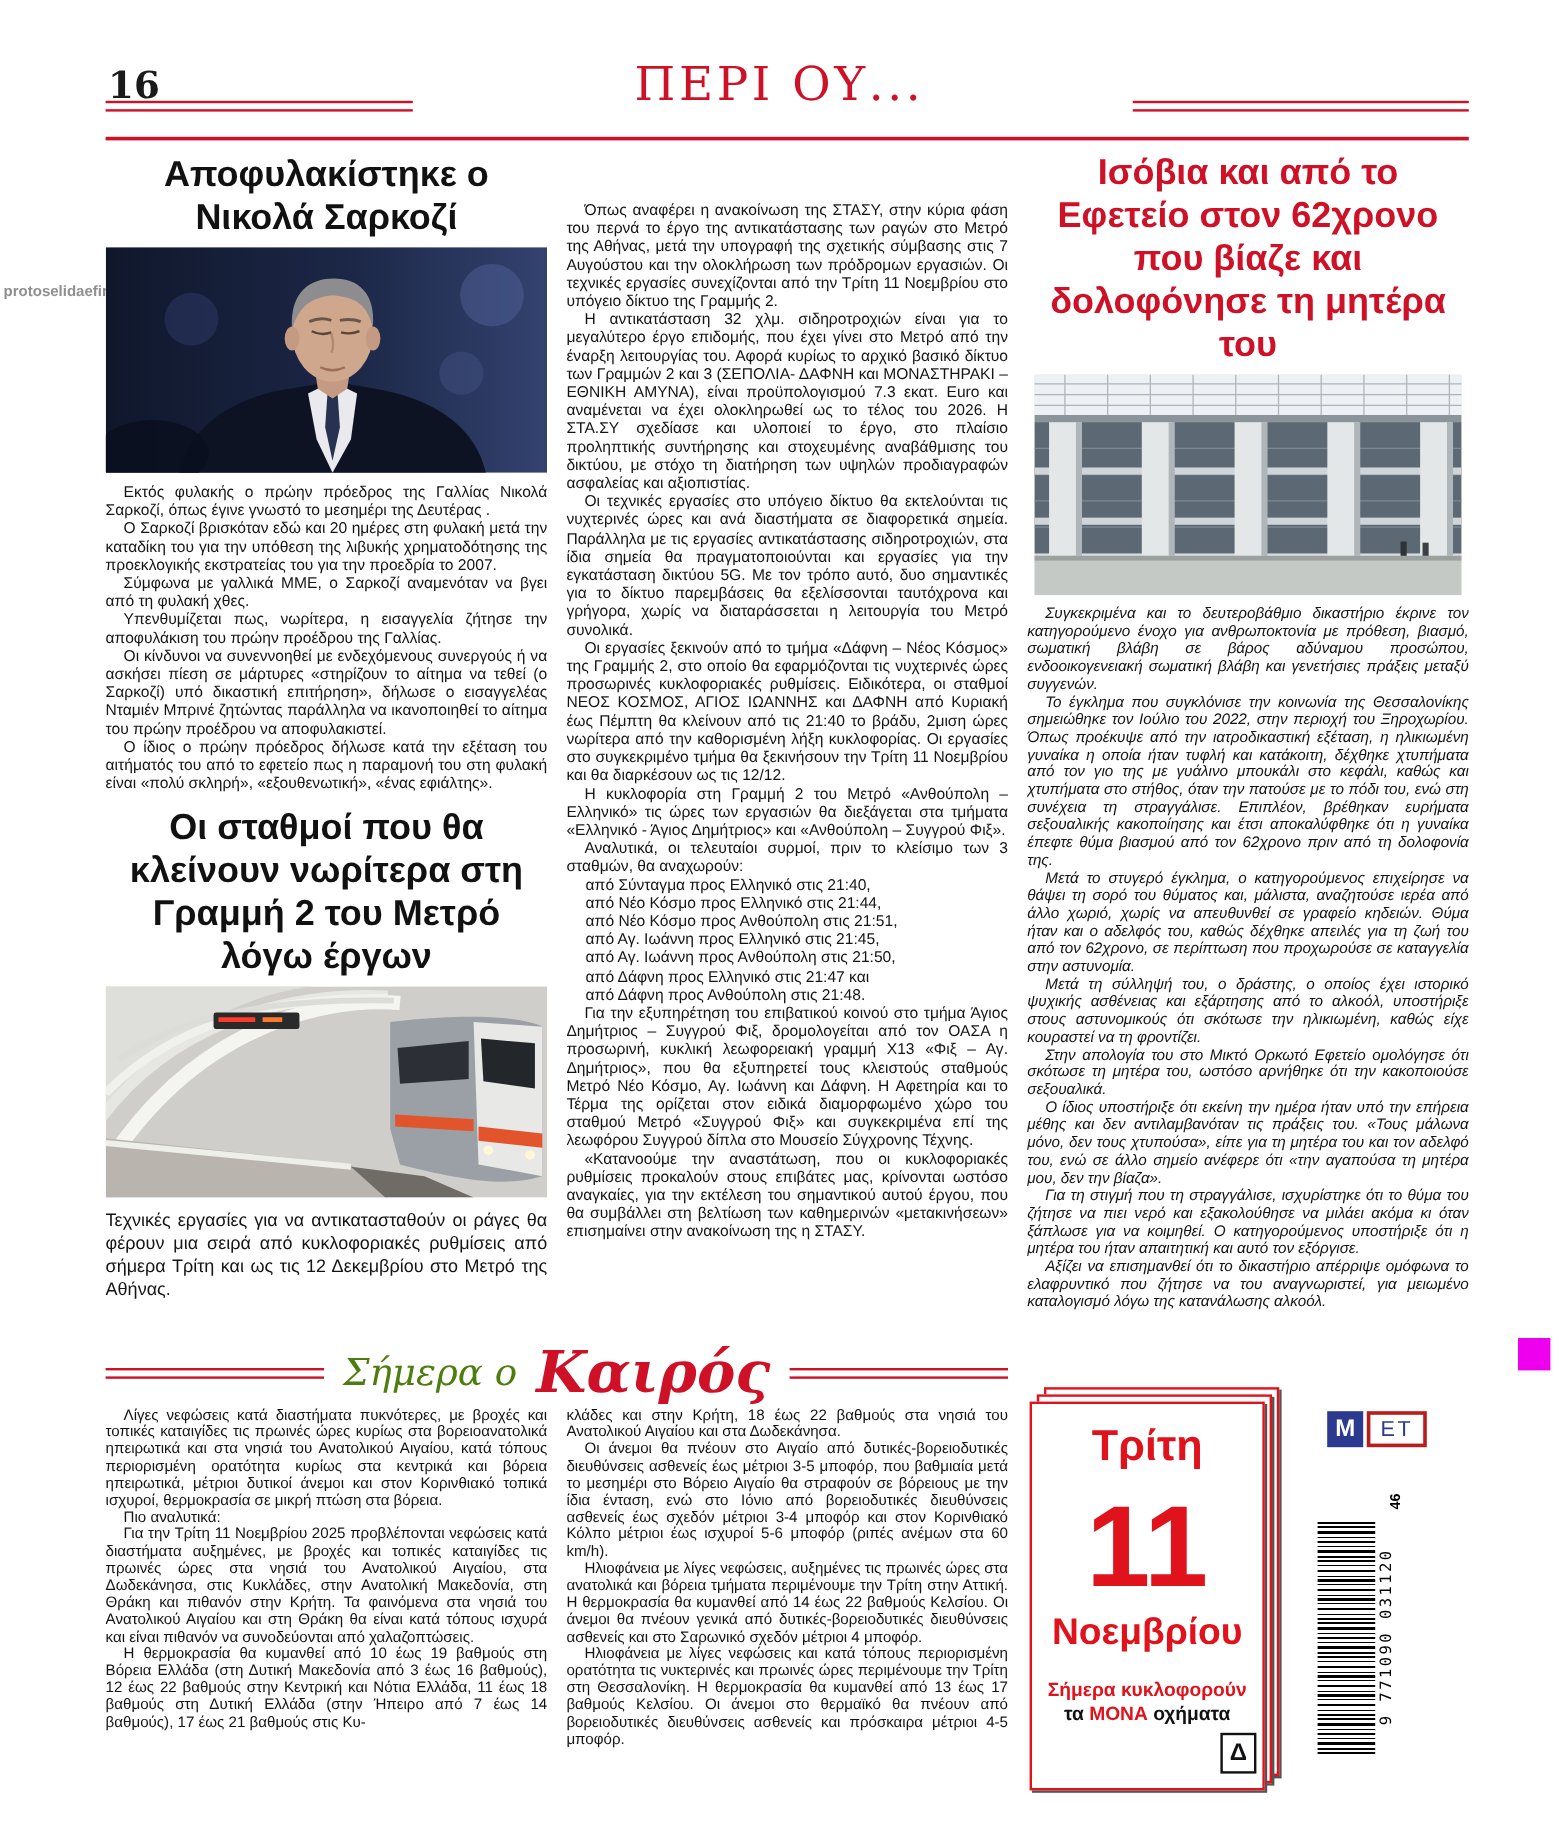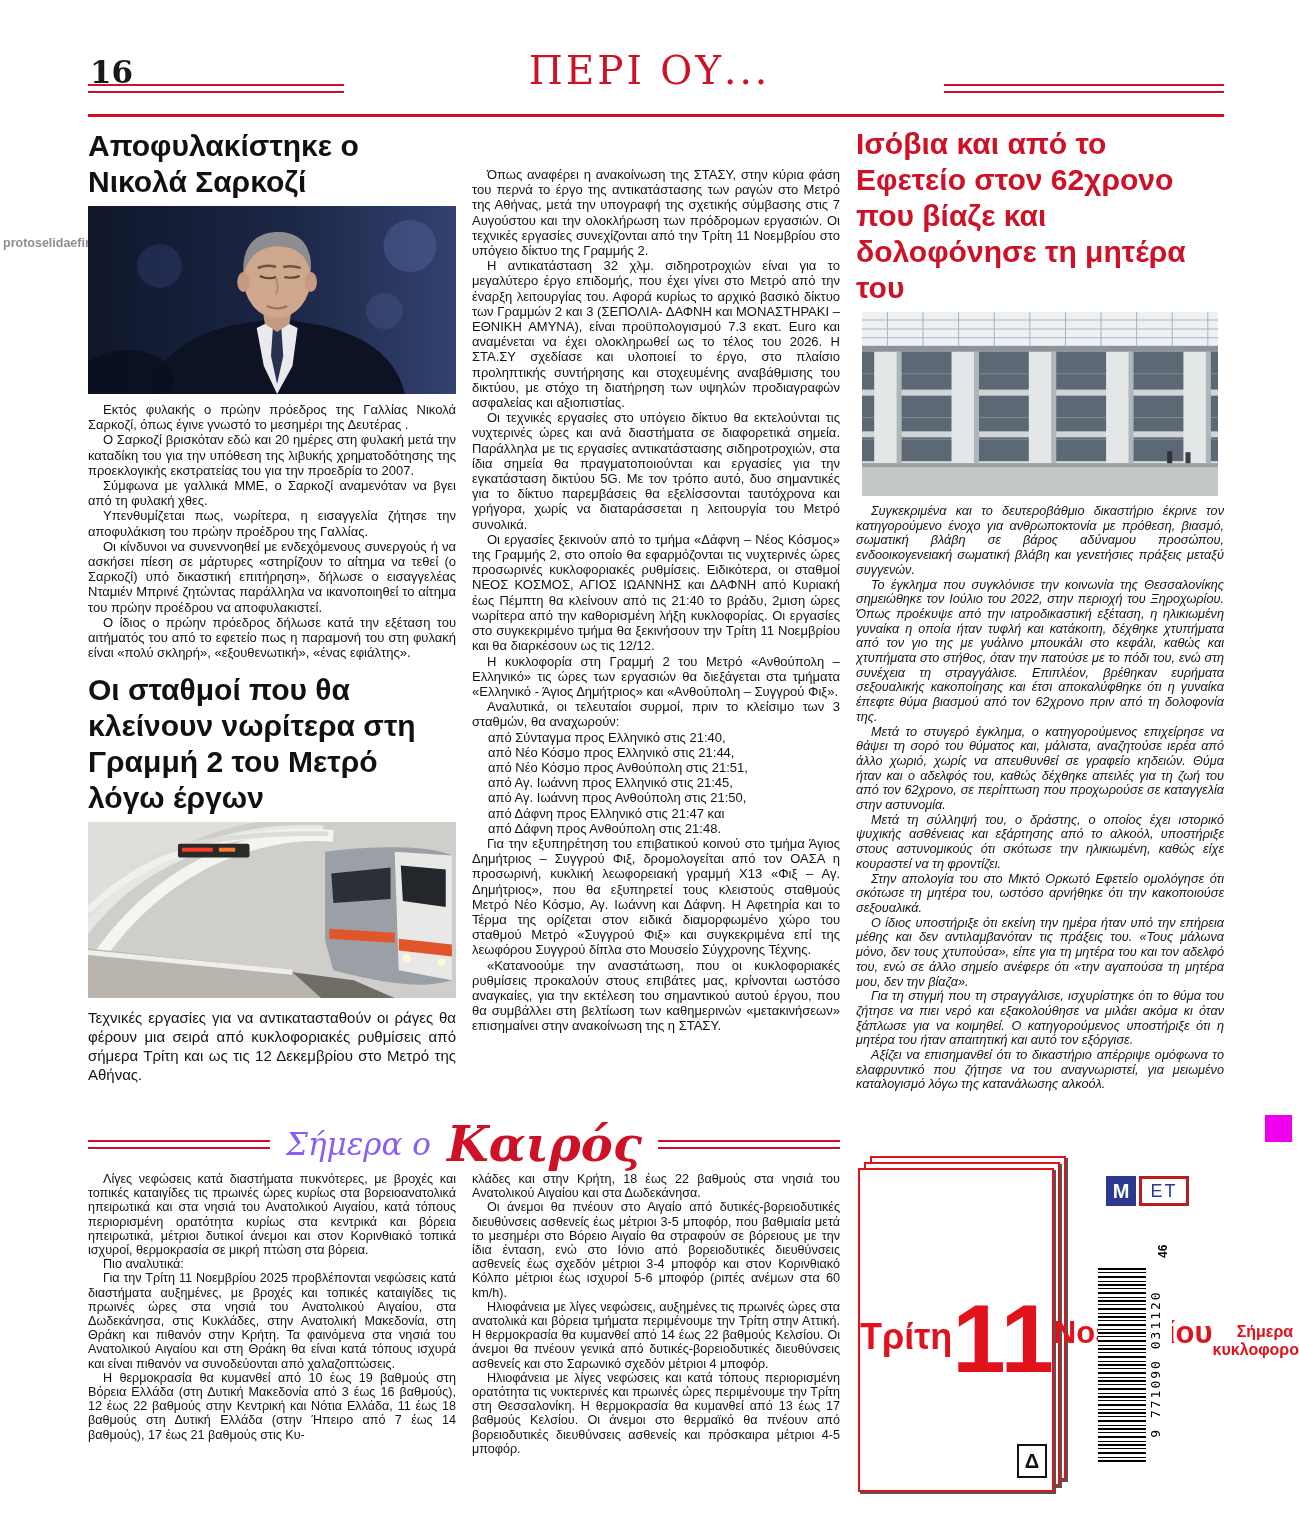--- a/index.html
+++ b/index.html
@@ -20,54 +20,54 @@
   .rule-full{position:absolute;left:88px;top:114px;width:1136px;border-top:3px solid #ce1126;}
 
   .watermark{position:absolute;left:3px;top:236px;font-size:12.5px;font-weight:bold;color:#8f8f8f;}
 
   
   .col{position:absolute;overflow:hidden;}
   .col1{left:88px;top:128px;width:368px;height:990px;}
   .col2{left:472px;top:124px;width:368px;height:996px;margin-top:43px;}
   .col3{left:856px;top:126px;width:368px;height:992px;}
 
-  .headline{font-weight:bold;text-align:left;font-size:30px;line-height:36px;margin:0 0 6px 0;color:#111;}
+  .headline{font-weight:bold;text-align:center;font-size:30px;line-height:36px;margin:0 0 6px 0;color:#111;}
   .headline.red{color:#ce1126;}
   .photo{width:100%;display:block;margin:4px 0 8px 0;}
   .photo svg{display:block;width:100%;height:100%;}
   .photo-frame1{height:188px;}
   .photo-frame2{height:176px;}
   .photo-frame3{height:184px;margin:6px 6px 8px 6px;width:calc(100% - 12px);}
 
   .body{font-size:13px;line-height:15.2px;}
   .body-sm{font-size:12.7px;line-height:14.7px;font-style:italic;}
   .p{margin:0;text-indent:15px;text-align:justify;}
   .p.noindent{text-indent:0;}
   .sched{margin:0 0 0 16px;text-indent:0;text-align:left;}
   .caption{font-size:15px;line-height:19px;margin-top:10px;text-align:justify;}
 
   
   .weather-header{position:absolute;left:88px;top:1116px;width:752px;display:flex;
                   align-items:center;gap:16px;}
   .weather-header .wrule{flex:1;height:5px;border-top:2px solid #ce1126;border-bottom:2px solid #ce1126;}
-  .weather-header .wkicker{font-family:"DejaVu Serif",serif;font-style:italic;font-size:31px;color:#8b5cf6;white-space:nowrap;}
+  .weather-header .wkicker{font-family:"DejaVu Serif",serif;font-style:italic;font-size:31px;color:#4d7c0f;white-space:nowrap;}
   .weather-header .wtitle{font-family:"DejaVu Serif",serif;font-style:italic;font-weight:bold;
                           font-size:48px;color:#ce1126;white-space:nowrap;}
   .wcol{position:absolute;top:1172px;height:352px;overflow:hidden;font-size:12.6px;line-height:14.2px;}
   .wcol1{left:88px;width:368px;}
   .wcol2{left:472px;width:368px;}
 
   
   .calendar{position:absolute;left:858px;top:1168px;width:196px;height:324px;}
   .cal-layer{position:absolute;background:#fff;border:2px solid #e0121b;box-shadow:2px 2px 0 #555;}
   .cal-l1{left:12px;top:-12px;width:192px;height:320px;}
   .cal-l2{left:6px;top:-6px;width:192px;height:320px;}
   .cal-main{position:absolute;left:0;top:0;width:192px;height:320px;background:#fff;
             border:2px solid #e0121b;box-shadow:2px 2px 0 #555;
-            display:flex;align-items:center;text-align:center;}
+            display:flex;flex-direction:column;align-items:center;text-align:center;}
   .cal-day{color:#e0121b;font-weight:bold;font-size:36px;margin-top:14px;}
   .cal-date{color:#e0121b;font-weight:bold;font-size:96px;line-height:92px;margin-top:18px;}
   .cal-month{color:#e0121b;font-weight:bold;font-size:31px;margin-top:6px;}
   .cal-note1{color:#e0121b;font-weight:bold;font-size:16px;margin-top:22px;}
   .cal-note2{font-weight:bold;font-size:16px;color:#111;margin-top:2px;}
   .cal-note2 .red{color:#e0121b;}
   .cal-sign{position:absolute;right:5px;bottom:12px;width:26px;height:30px;border:2px solid #111;
             display:flex;align-items:center;justify-content:center;font-weight:bold;font-size:20px;color:#111;}
 
   

